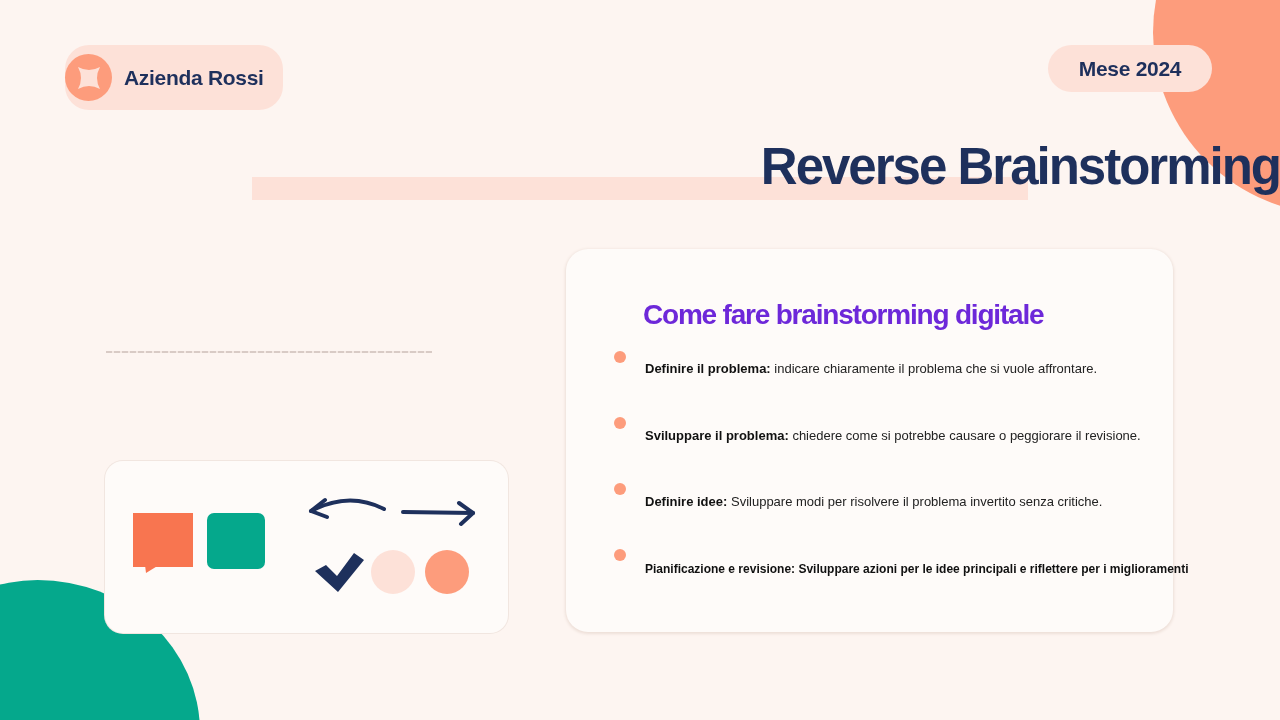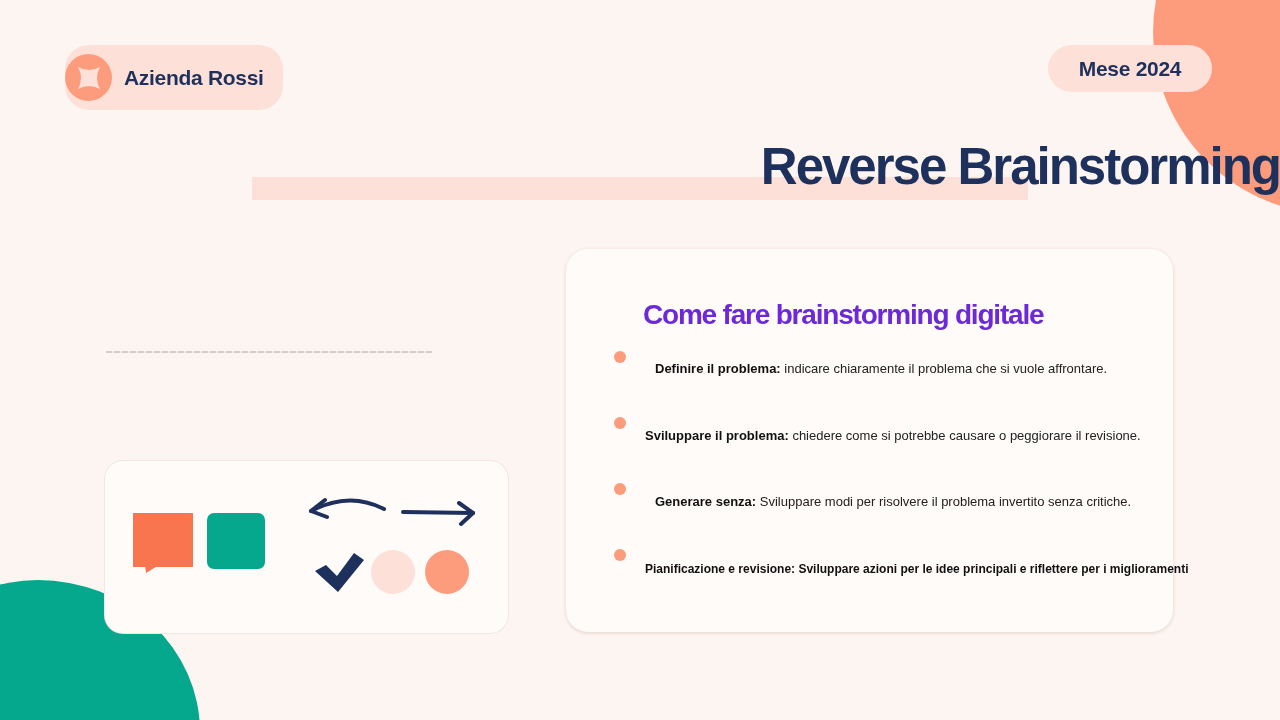--- a/index.html
+++ b/index.html
@@ -13,21 +13,21 @@
   .date { left:1048px; top:45px; width:164px; height:47px; justify-content:center; }
   .date-text { font-size:21px; font-weight:bold; color:#1e305c; letter-spacing:-0.3px; }
   .title-bar { position:absolute; left:252px; top:177px; width:776px; height:23px; background:#fde1d8; }
   .title { position:absolute; left:0; width:1280px; top:137px; text-align:right; font-size:51px; font-weight:bold; color:#1e305c; letter-spacing:-2px; }
   .micro { position:absolute; left:106px; top:351px; width:326px; height:2px; background:repeating-linear-gradient(90deg,#c9b9b3 0 6px,#f0e4de 6px 8px); opacity:.7; }
   .card-left { position:absolute; left:105px; top:461px; width:403px; height:172px; background:#fefbf9; border-radius:18px; box-shadow:0 0 0 1px #f1e6e0; }
   .card-right { position:absolute; left:566px; top:249px; width:607px; height:383px; background:#fefbf9; border-radius:22px; box-shadow:0 1px 3px 1px #eddfd8; }
   .card-title { position:absolute; left:57px; top:50px; font-size:28px; font-weight:bold; color:#6d28d9; letter-spacing:-1.2px;margin-left:20px; }
   .item { position:absolute; left:0; width:607px; }
   .dot { position:absolute; left:48px; width:12px; height:12px; border-radius:50%; background:#fd9c7c; }
-  .item-text { position:absolute; left:89px; font-size:13px; color:#222; white-space:nowrap; }
+  .item-text { position:absolute; left:79px; font-size:13px; color:#222; white-space:nowrap; }
   .item-text b { color:#111; }
   .item-small { font-size:12px; font-weight:bold; color:#111; }
 </style>
 </head>
 <body>
 
 <div class="blob-tr"></div>
 <div class="blob-bl"></div>
 
 <div class="pill brand">
@@ -75,19 +75,19 @@
   <div class="item" style="top:102px">
     <span class="dot" style="top:0"></span>
     <span class="item-text" style="top:10px"><b>Definire il problema:</b><span> indicare chiaramente il problema che si vuole affrontare.</span></span>
   </div>
   <div class="item" style="top:168px">
     <span class="dot" style="top:0"></span>
     <span class="item-text" style="top:11px;left:79px"><b>Sviluppare il problema:</b><span> chiedere come si potrebbe causare o peggiorare il revisione.</span></span>
   </div>
   <div class="item" style="top:234px">
     <span class="dot" style="top:0"></span>
-    <span class="item-text" style="top:11px"><b>Generare senza:</b><span> Sviluppare modi per risolvere il problema invertito senza critiche.</span></span>
+    <span class="item-text" style="top:11px"><b>Definire idee:</b><span> Sviluppare modi per risolvere il problema invertito senza critiche.</span></span>
   </div>
   <div class="item" style="top:300px">
     <span class="dot" style="top:0"></span>
     <span class="item-text item-small" style="top:13px;left:79px"><span>Pianificazione e revisione:</span><span> Sviluppare azioni per le idee principali e riflettere per i miglioramenti</span></span>
   </div>
 </div>
 
 </body></html>

